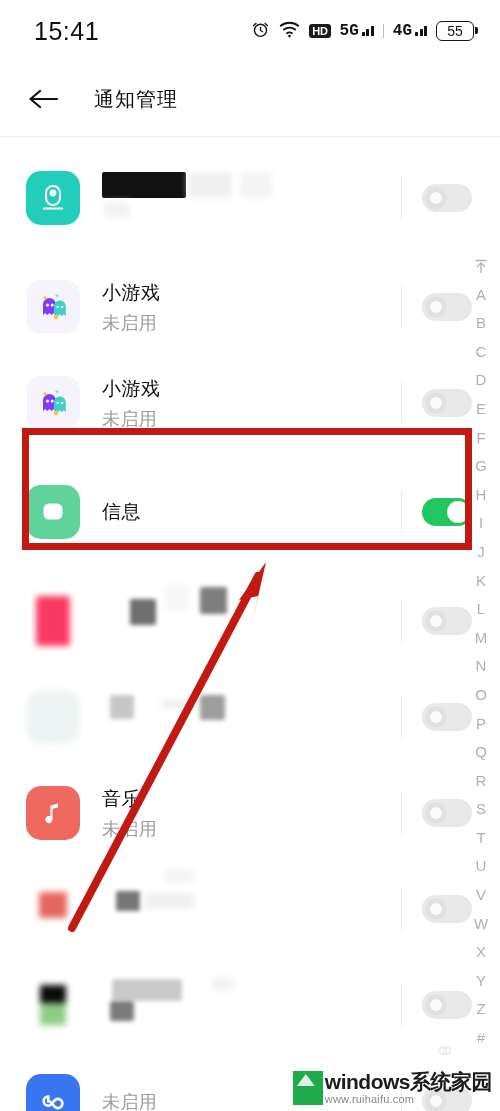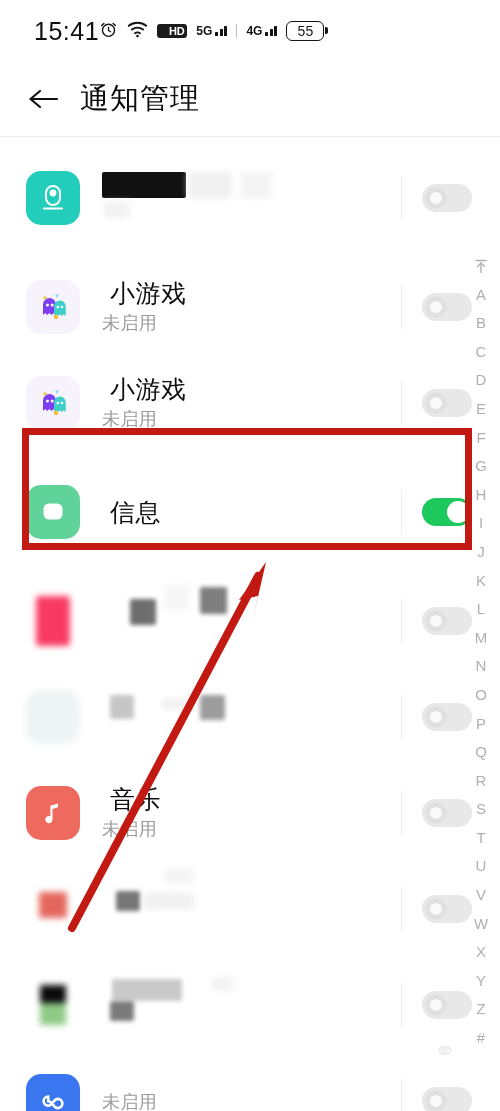--- a/index.html
+++ b/index.html
@@ -19,20 +19,21 @@
   }
 
   
   .statusbar {
     position: absolute;
     top: 0; left: 0;
     width: 500px;
     height: 62px;
     display: flex;
     align-items: center;
+    justify-content: space-between;
     padding: 0 26px 0 34px;
     box-sizing: border-box;
   }
   .sb-clock {
     font-size: 25px;
     color: #101010;
     letter-spacing: 0.5px;
     font-weight: 400;
   }
   .sb-icons {
@@ -40,30 +41,30 @@
     align-items: center;
     gap: 9px;
   }
   .sb-ic { display: block; }
   .hd-badge {
     background: #1b1b1b;
     color: #fff;
     font-size: 11px;
     font-weight: 700;
     border-radius: 3px;
-    padding: 1px 3px 1px 12px;
+    padding: 1px 3px 1px 3px;
     line-height: 12px;
     letter-spacing: -0.3px;
   }
   .sig {
     display: flex;
     align-items: flex-end;
     gap: 2px;
   }
-  .sig-g { font-size: 12px; color:#121212; font-weight:700; line-height:9px; margin-right:1px;}
+  .sig-g { font-size: 16px; color:#121212; font-weight:700; line-height:9px; margin-right:1px;font-family:Liberation Mono, monospace;}
   .sig-bars { display:flex; align-items:flex-end; gap:1.5px; }
   .sig-bars i { display:block; width:3px; background:#121212; border-radius:0.5px;}
   .sig-bars i:nth-child(1){height:4px;}
   .sig-bars i:nth-child(2){height:7px;}
   .sig-bars i:nth-child(3){height:10px;}
   .sig-sep { width:1px;height:14px;background:#bdbdbd;}
   .batt {
     width: 36px; height: 18px;
     border: 1.6px solid #161616;
     border-radius: 6px;
@@ -90,23 +91,23 @@
     align-items: center;
     padding-left: 26px;
     box-sizing: border-box;
   }
   .back-arrow {
     width: 36px; height: 36px;
     display: flex; align-items:center; justify-content:center;
     cursor: pointer;
   }
   .appbar-title {
-    font-size: 29px;
+    font-size: 20px;
     color: #0d0d0d;
-    margin-left: 18px;
+    margin-left: 32px;
     letter-spacing: 1px;
   }
   .appbar-divider {
     position:absolute;
     left:0; top:136px;
     width:500px; height:1px;
     background:#ececec;
   }
 
   
@@ -131,25 +132,24 @@
     display:flex; align-items:center; justify-content:center;
     overflow:hidden;
   }
   .row-text {
     flex: 1 1 auto;
     margin-left: 22px;
     min-width: 0;
     padding-right: 10px;
   }
   .row-title {
-    font-size: 25px;
+    font-size: 19px;
     color: #0e0e0e;
     line-height: 30px;
     letter-spacing: 0.5px;
-    margin-left: 8px;
   }
   .row-sub {
     font-size: 18px;
     color: #9b9b9b;
     line-height: 25px;
     margin-top: 3px;
     letter-spacing: 0.4px;
     max-width: 280px;
   }
   .row-right {
@@ -597,14 +597,21 @@
 
   <div class="hl-box"></div>
 
   <svg class="arrow-layer" viewBox="0 0 500 1111">
     <defs></defs>
     <path d="M72 928 L258 576" stroke="#c21a13" stroke-width="8" stroke-linecap="round" fill="none"></path>
     <path d="M266 562 L239 600 L258 596 L252 623 Z" fill="#c21a13"></path>
   </svg>
 
   <div class="wm-ghost">⚭</div>
+  <div class="watermark">
+    <div class="wm-logo"></div>
+    <div class="wm-texts">
+      <div class="wm-main">windows系统家园</div>
+      <div class="wm-url">www.ruihaifu.com</div>
+    </div>
+  </div>
 
 </div>
 
 </body></html>

